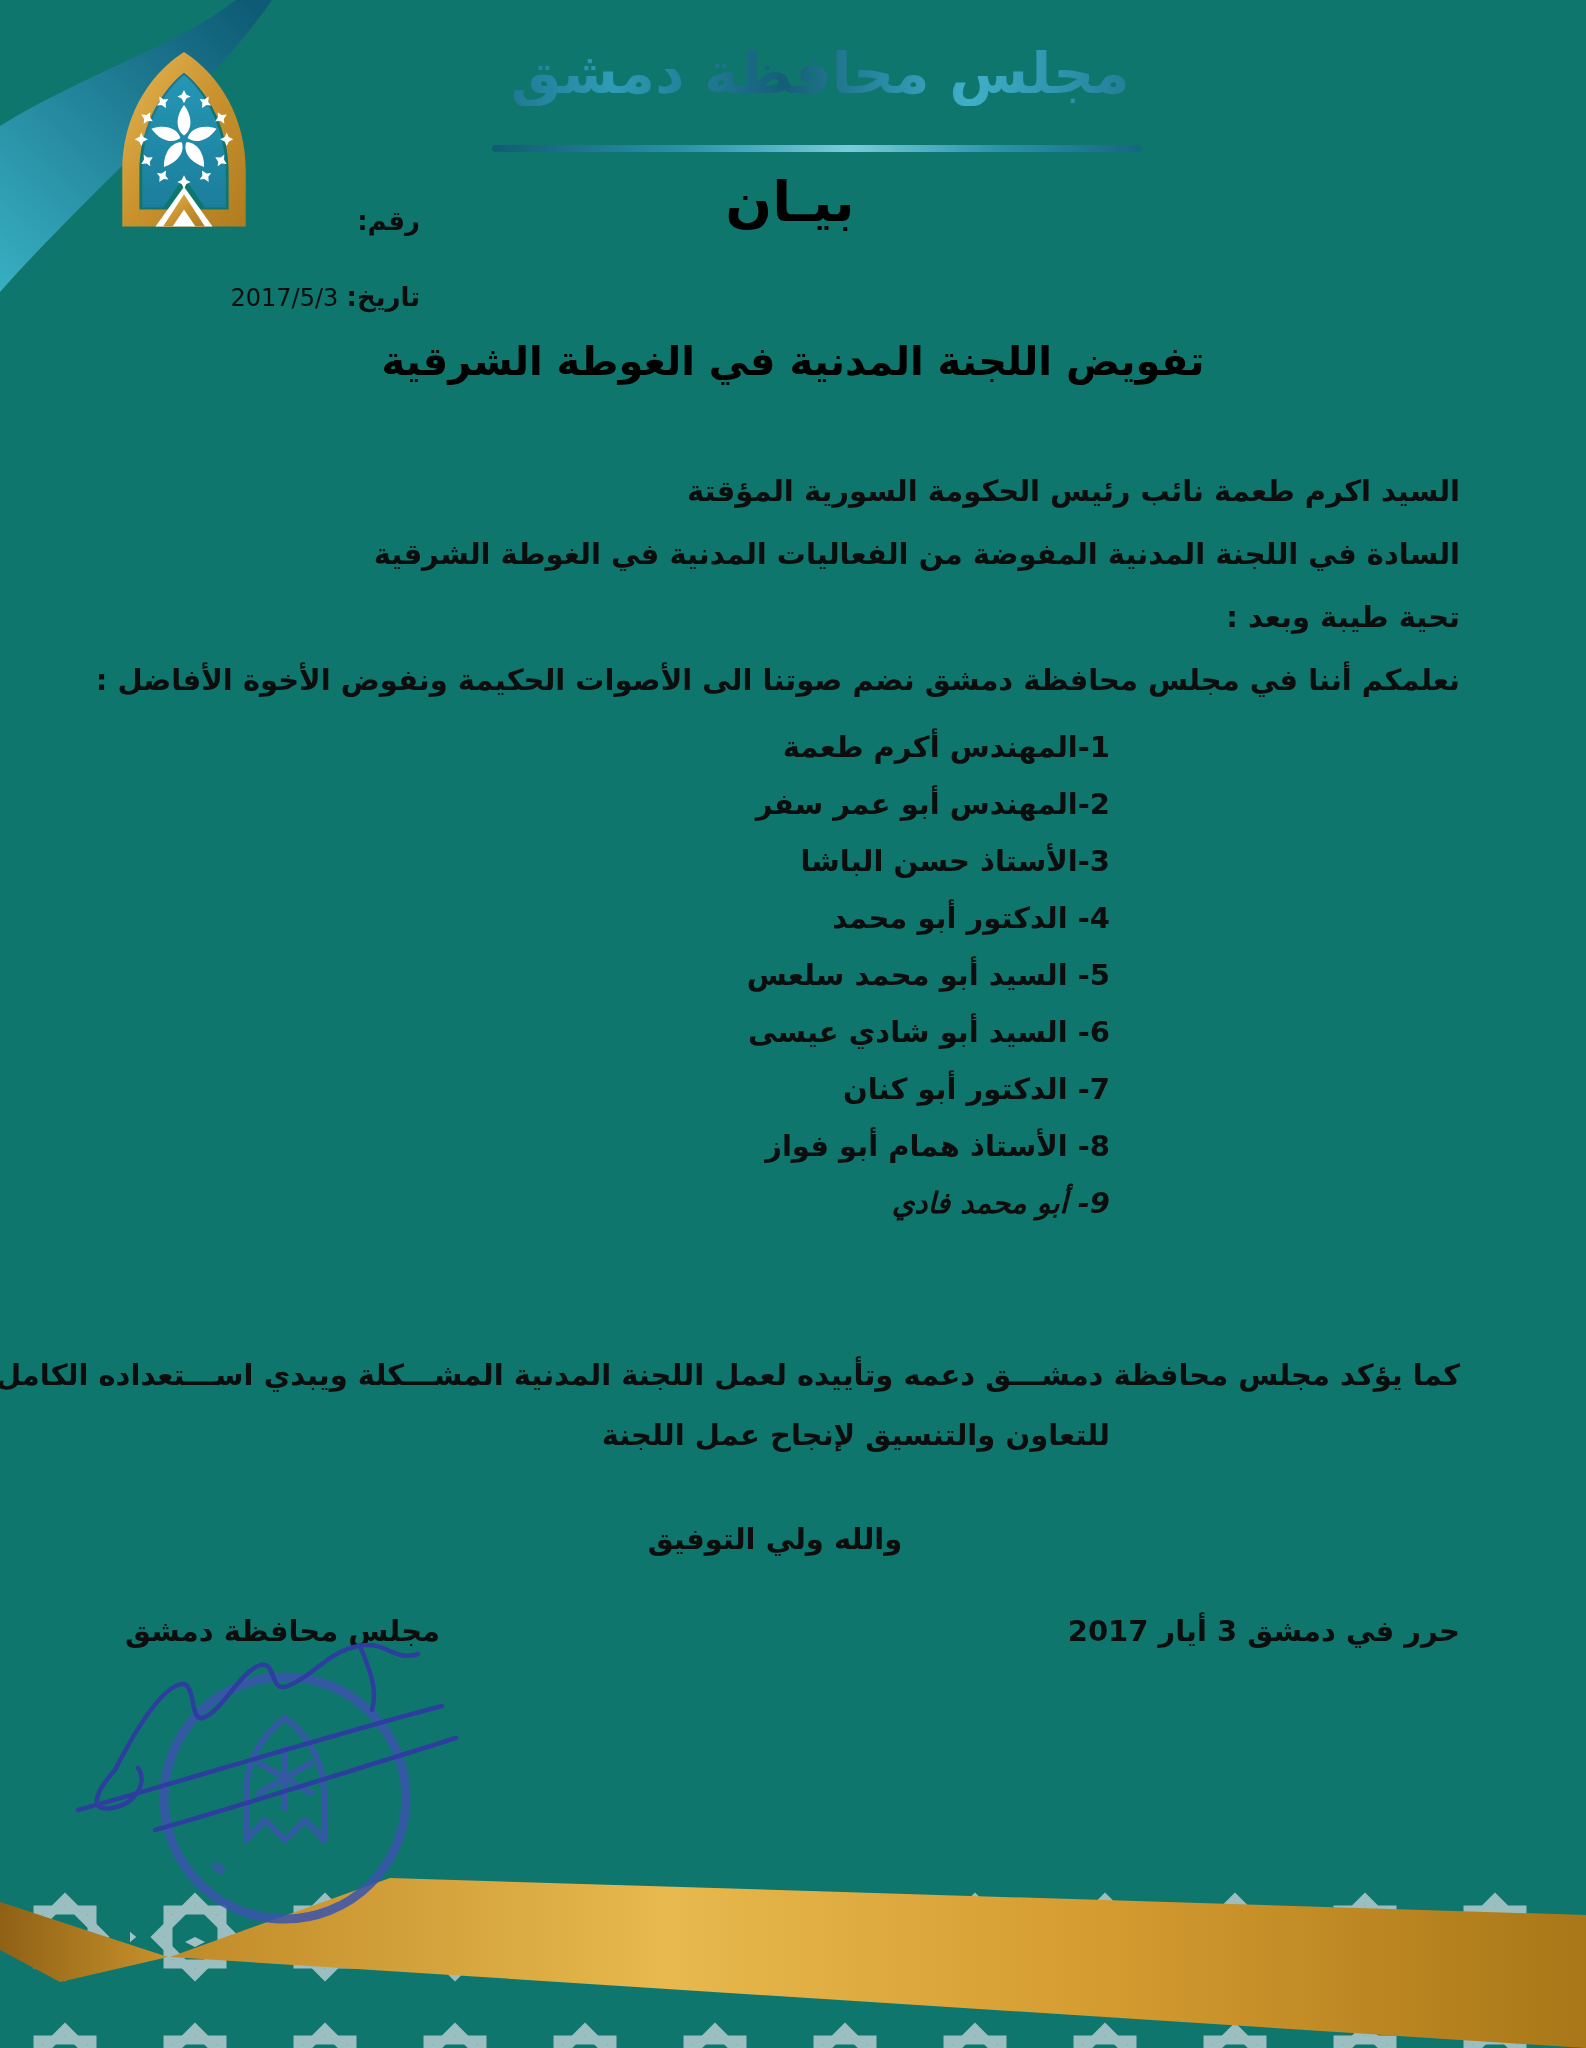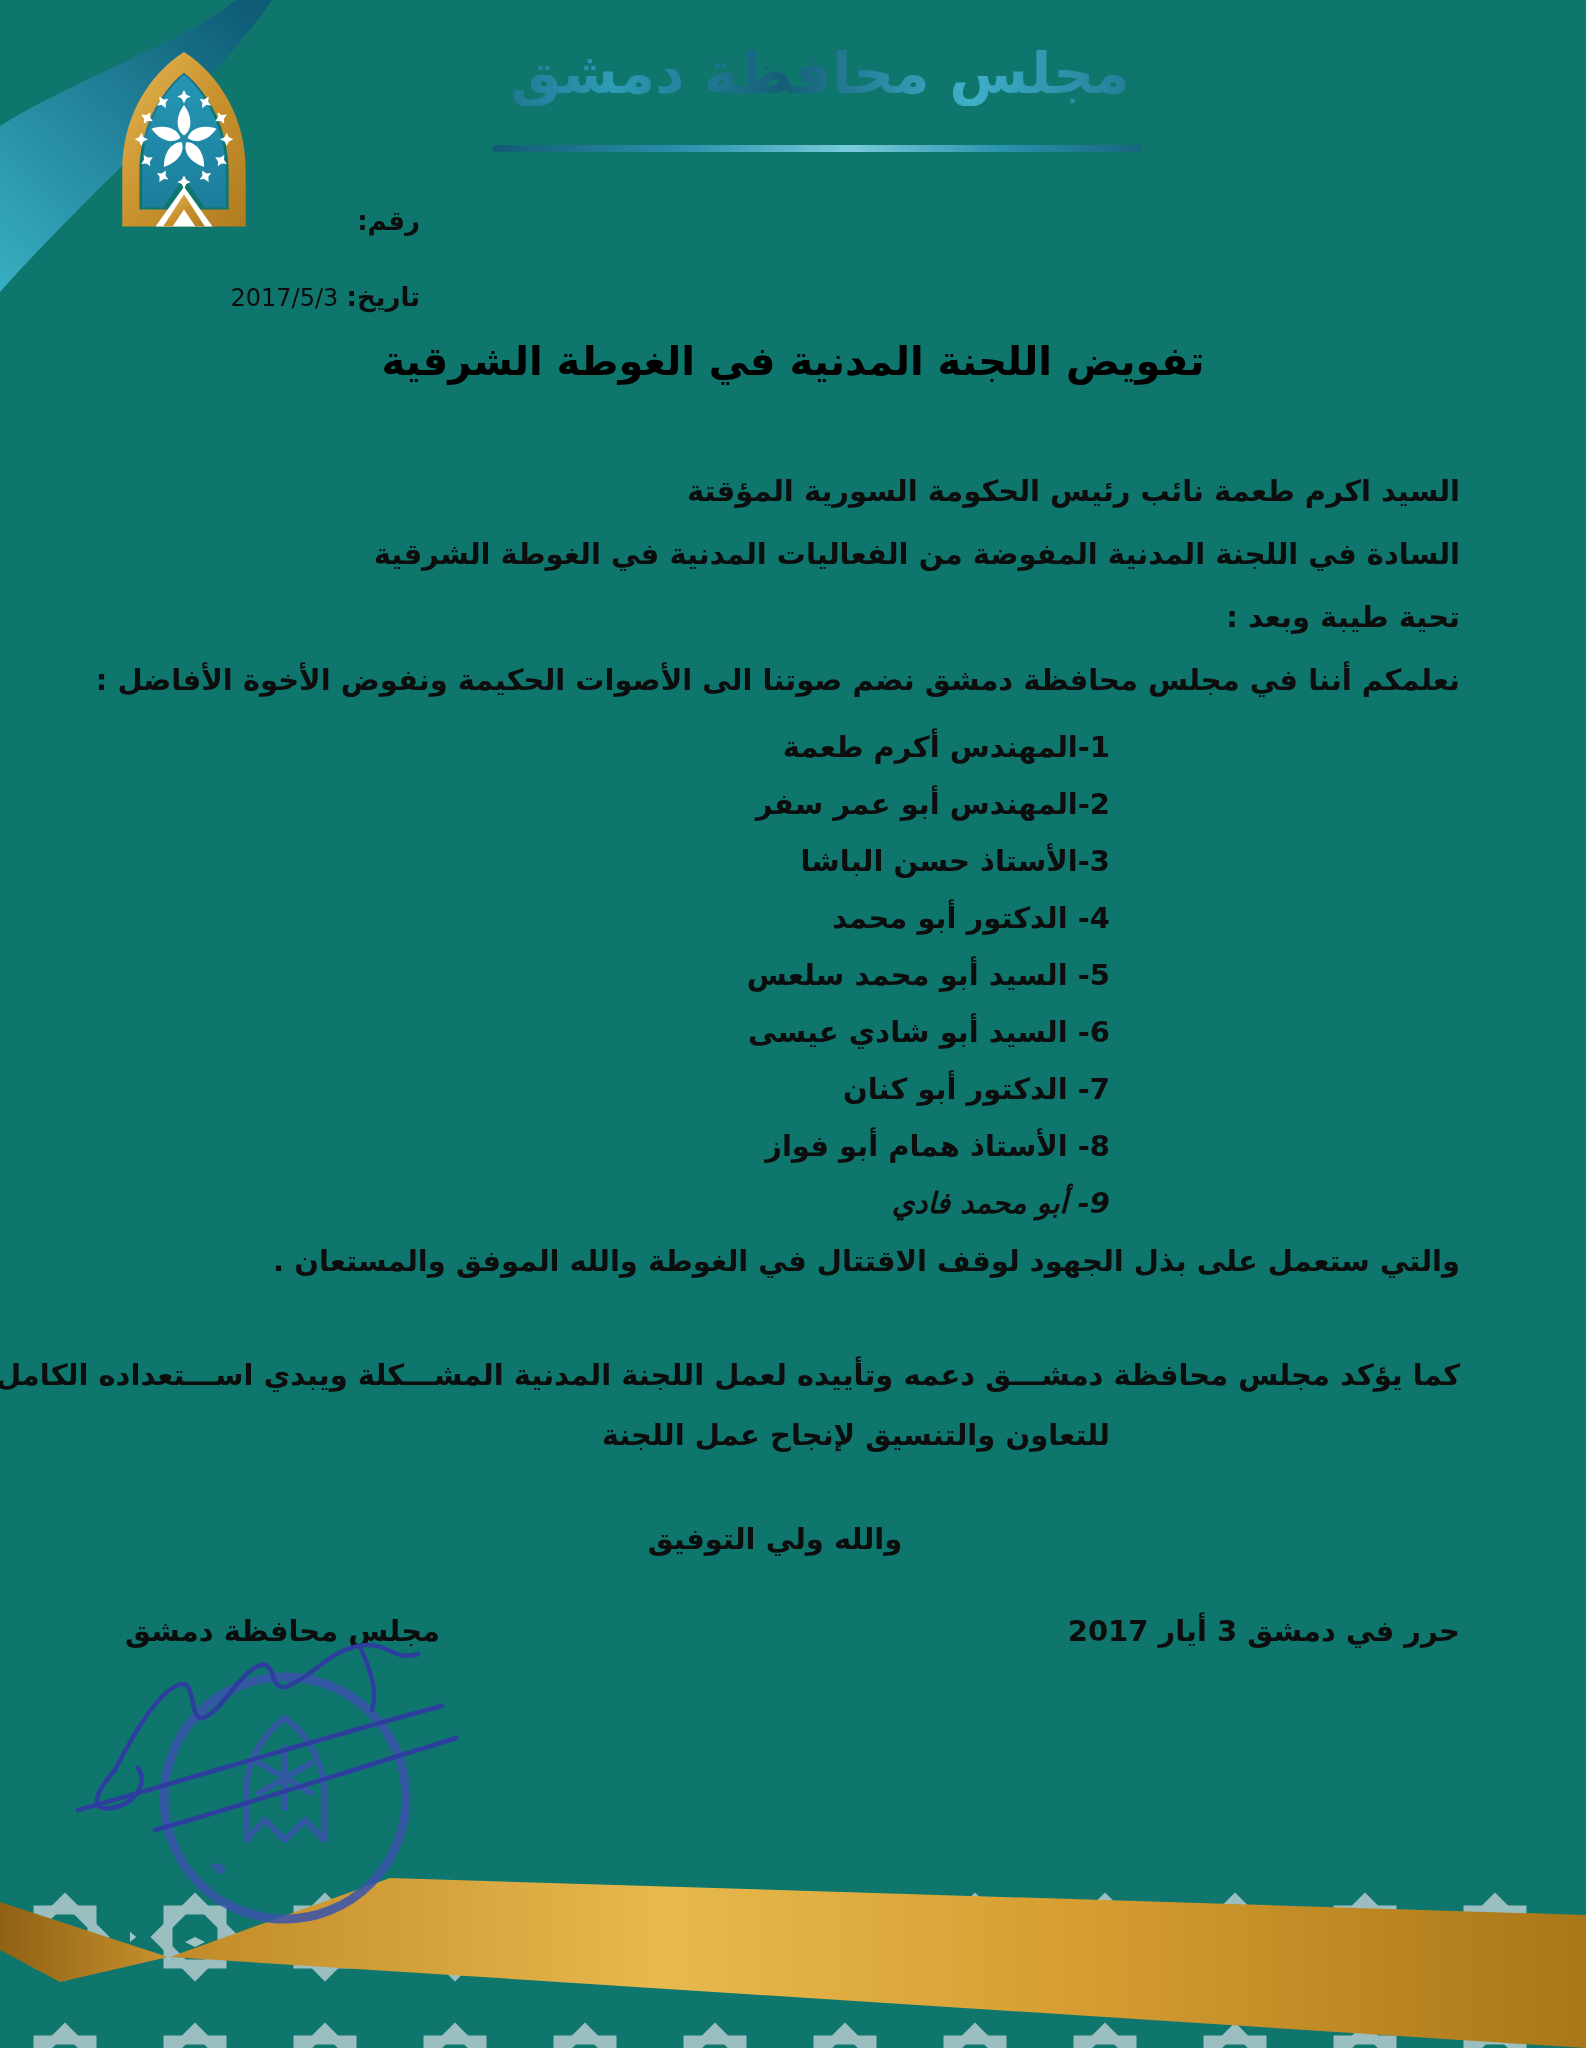--- a/index.html
+++ b/index.html
@@ -85,20 +85,21 @@
           <path transform="rotate(300)" d="M0,-52 L2.5,-47 L7,-45 L2.5,-43 L0,-38 L-2.5,-43 L-7,-45 L-2.5,-47 Z"></path>
           <path transform="rotate(330)" d="M0,-52 L2.5,-47 L7,-45 L2.5,-43 L0,-38 L-2.5,-43 L-7,-45 L-2.5,-47 Z"></path>
         </g>
       </g>
     </g>
   </svg>
 
   <div class="abs org-title" style="left:450px;top:40px;width:740px;">مجلس محافظة دمشق</div>
   <div class="abs title-underline" style="left:492px;top:145px;width:650px;"></div>
 
+  <div class="abs statement-heading" style="left:640px;top:170px;width:300px;">بيـان</div>
 
   <div class="abs meta" style="left:120px;top:206px;width:300px;">
     <b>رقم:</b>
   </div>
   <div class="abs meta" style="left:100px;top:282px;width:320px;">
     <b>تاريخ:</b>
     <span class="val">2017/5/3</span>
   </div>
 
   <div class="abs subject-title" style="left:293px;top:338px;width:1000px;">تفويض اللجنة المدنية في الغوطة الشرقية</div>
@@ -112,21 +113,20 @@
   <div class="abs line" style="right:476px;top:728px;">1-المهندس أكرم طعمة</div>
   <div class="abs line" style="right:476px;top:785px;">2-المهندس أبو عمر سفر</div>
   <div class="abs line" style="right:476px;top:842px;">3-الأستاذ حسن الباشا</div>
   <div class="abs line" style="right:476px;top:899px;">4- الدكتور أبو محمد</div>
   <div class="abs line" style="right:476px;top:956px;">5- السيد أبو محمد سلعس</div>
   <div class="abs line" style="right:476px;top:1013px;">6- السيد أبو شادي عيسى</div>
   <div class="abs line" style="right:476px;top:1070px;">7- الدكتور أبو كنان</div>
   <div class="abs line" style="right:476px;top:1127px;">8- الأستاذ همام أبو فواز</div>
   <div class="abs line" style="right:476px;top:1184px;font-style:italic;">9- أبو محمد فادي</div>
 
-  <div class="abs line" style="right:126px;top:1242px;">والتي ستعمل على بذل الجهود لوقف الاقتتال في الغوطة والله الموفق والمستعان .</div>
 
   <div class="abs line" style="right:126px;top:1356px;">كما يؤكد مجلس محافظة دمشـــق دعمه وتأييده لعمل اللجنة المدنية المشـــكلة ويبدي اســـتعداده الكامل</div>
   <div class="abs line" style="right:476px;top:1416px;">للتعاون والتنسيق لإنجاح عمل اللجنة</div>
 
   <div class="abs line center" style="left:615px;top:1484px;width:320px;margin-top:36px;">والله ولي التوفيق</div>
 
   <div class="abs line" style="right:126px;top:1612px;">
     <span>حرر في دمشق</span>
     <span style="text-align:right;">3 أيار 2017</span>
   </div>

